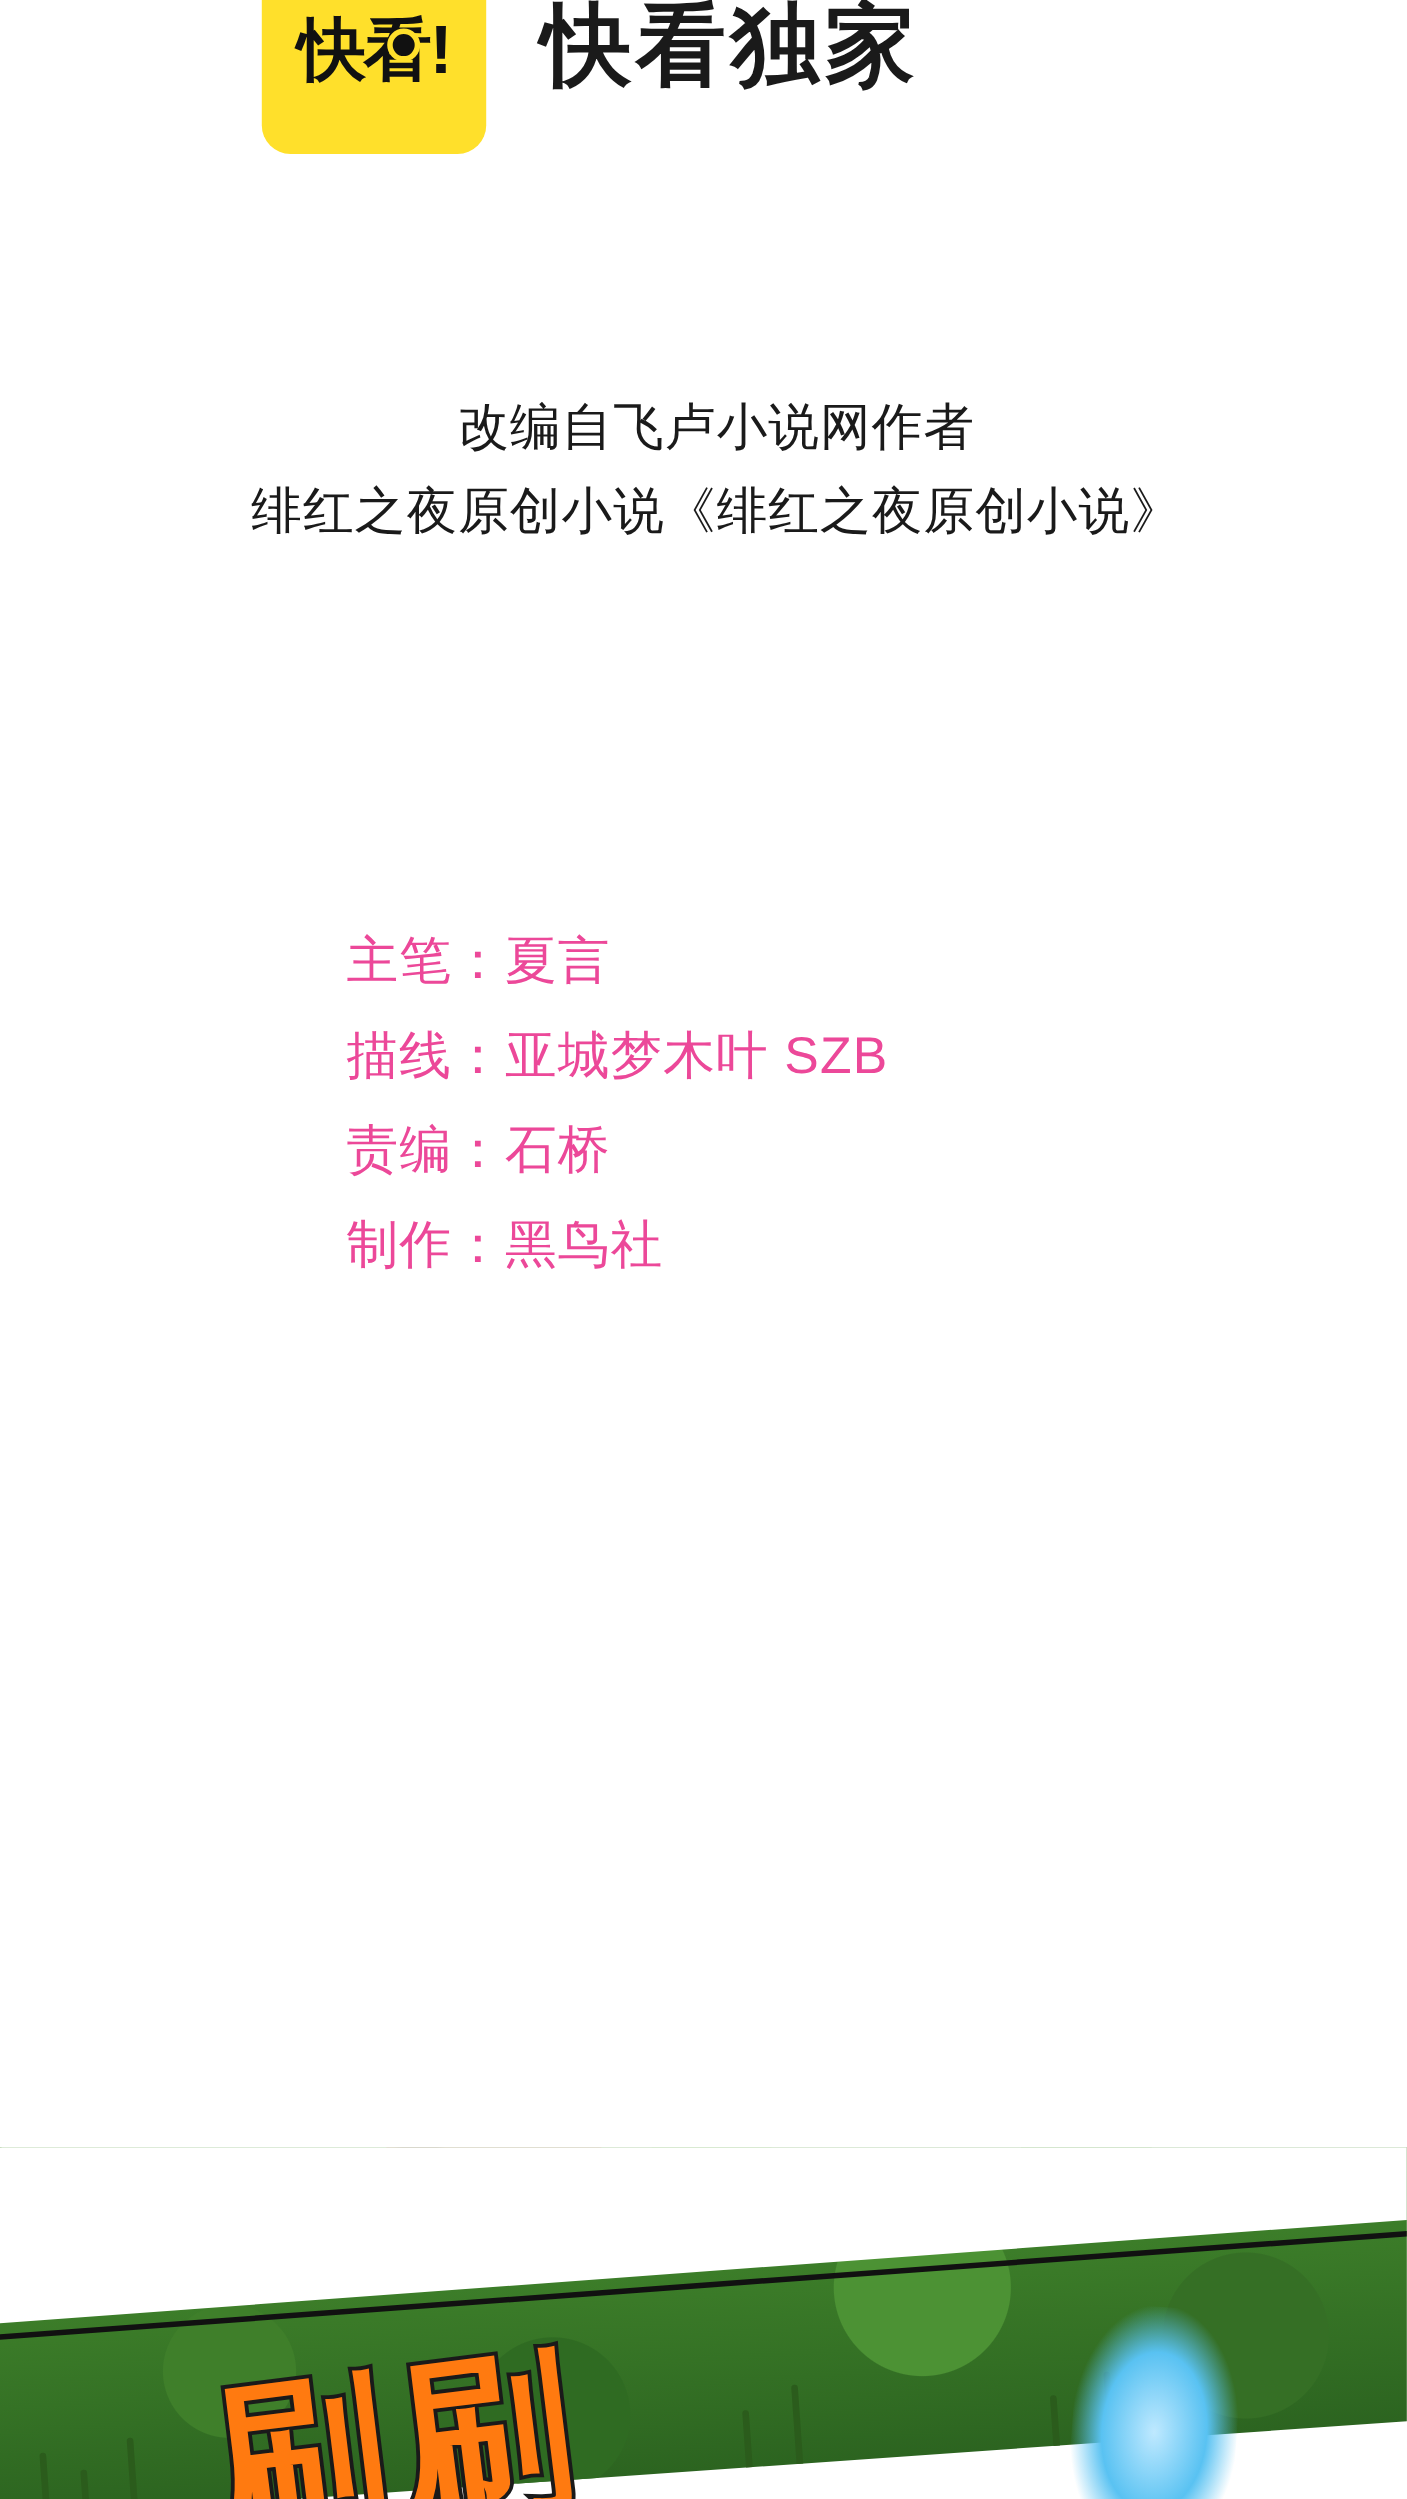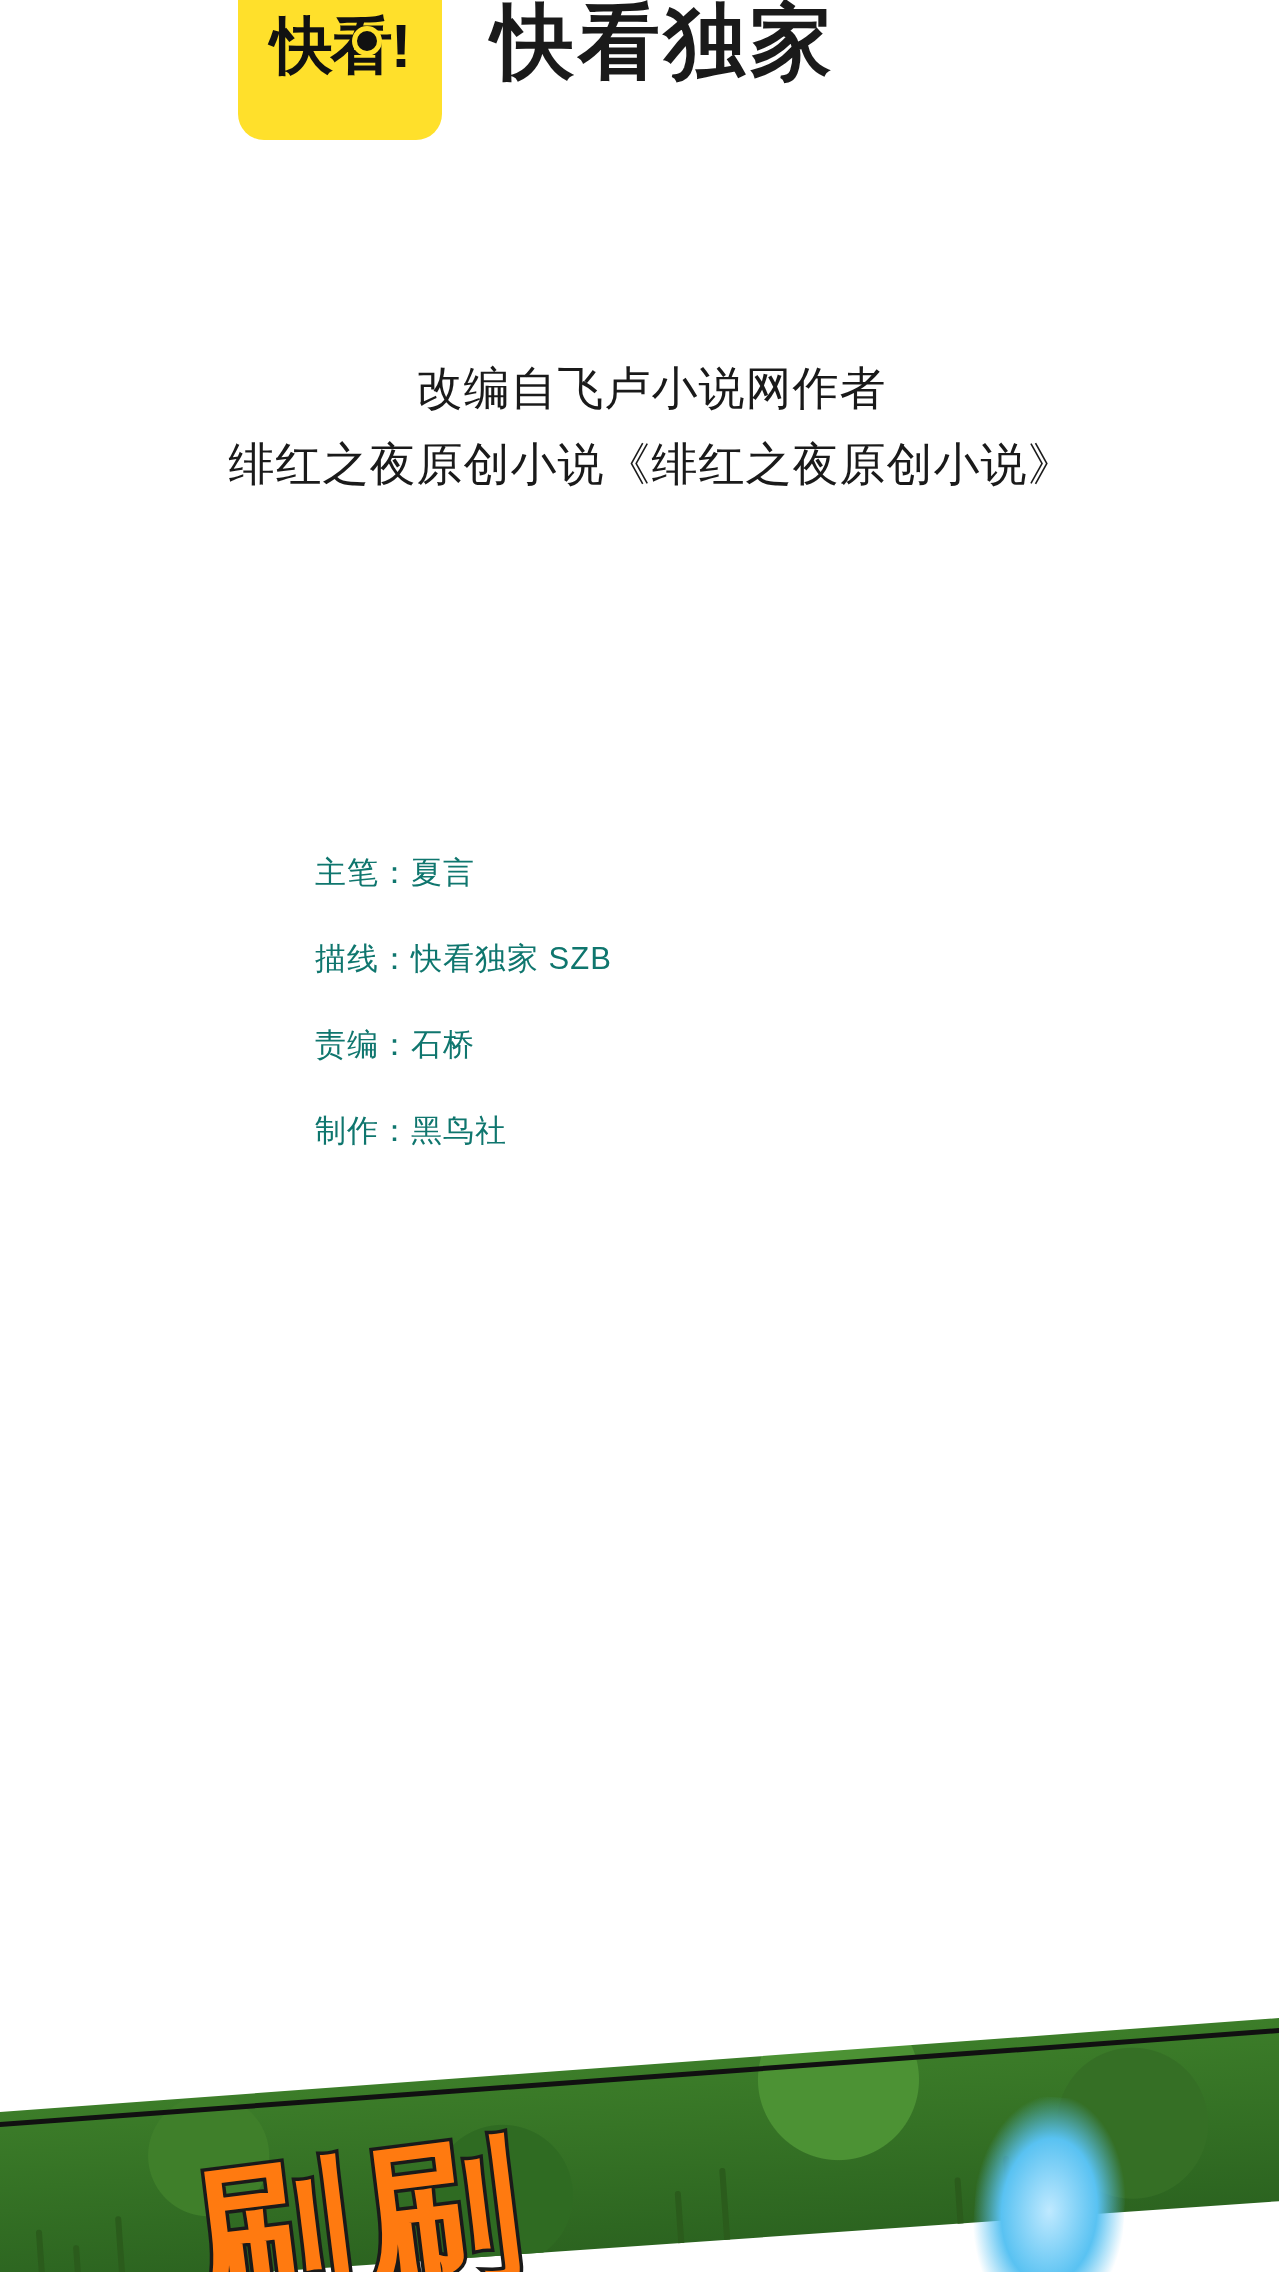--- a/index.html
+++ b/index.html
@@ -87,24 +87,24 @@
     white-space: nowrap;
   }
 
   .staff-block {
     position: absolute;
     left: 315px;
     top: 830px;
     width: 760px;
   }
   .staff-line {
-    font-size: 31px;
+    font-size: 47px;
     line-height: 86px;
     letter-spacing: 1px;
-    color: #0f766e;
+    color: #ec4899;
     white-space: nowrap;
     text-align: left;
   }
 
   
   .panel {
     position: absolute;
     left: 0;
     bottom: 0;
     width: 1279px;
@@ -208,21 +208,21 @@
   <div class="logo-wordmark">快看独家</div>
 </div>
 
 <div class="source-block">
   <div class="source-line">改编自飞卢小说网作者</div>
   <div class="source-line">绯红之夜原创小说《绯红之夜原创小说》</div>
 </div>
 
 <div class="staff-block">
   <div class="staff-line">主笔：夏言</div>
-  <div class="staff-line">描线：快看独家  SZB</div>
+  <div class="staff-line">描线：亚城梦木叶  SZB</div>
   <div class="staff-line">责编：石桥</div>
   <div class="staff-line">制作：黑鸟社</div>
 </div>
 
 <div class="panel">
   <div class="panel-inner">
     <div class="path">
 
       <div class="path-line" style="top:78px"></div>
       <div class="path-line" style="top:122px"></div>

